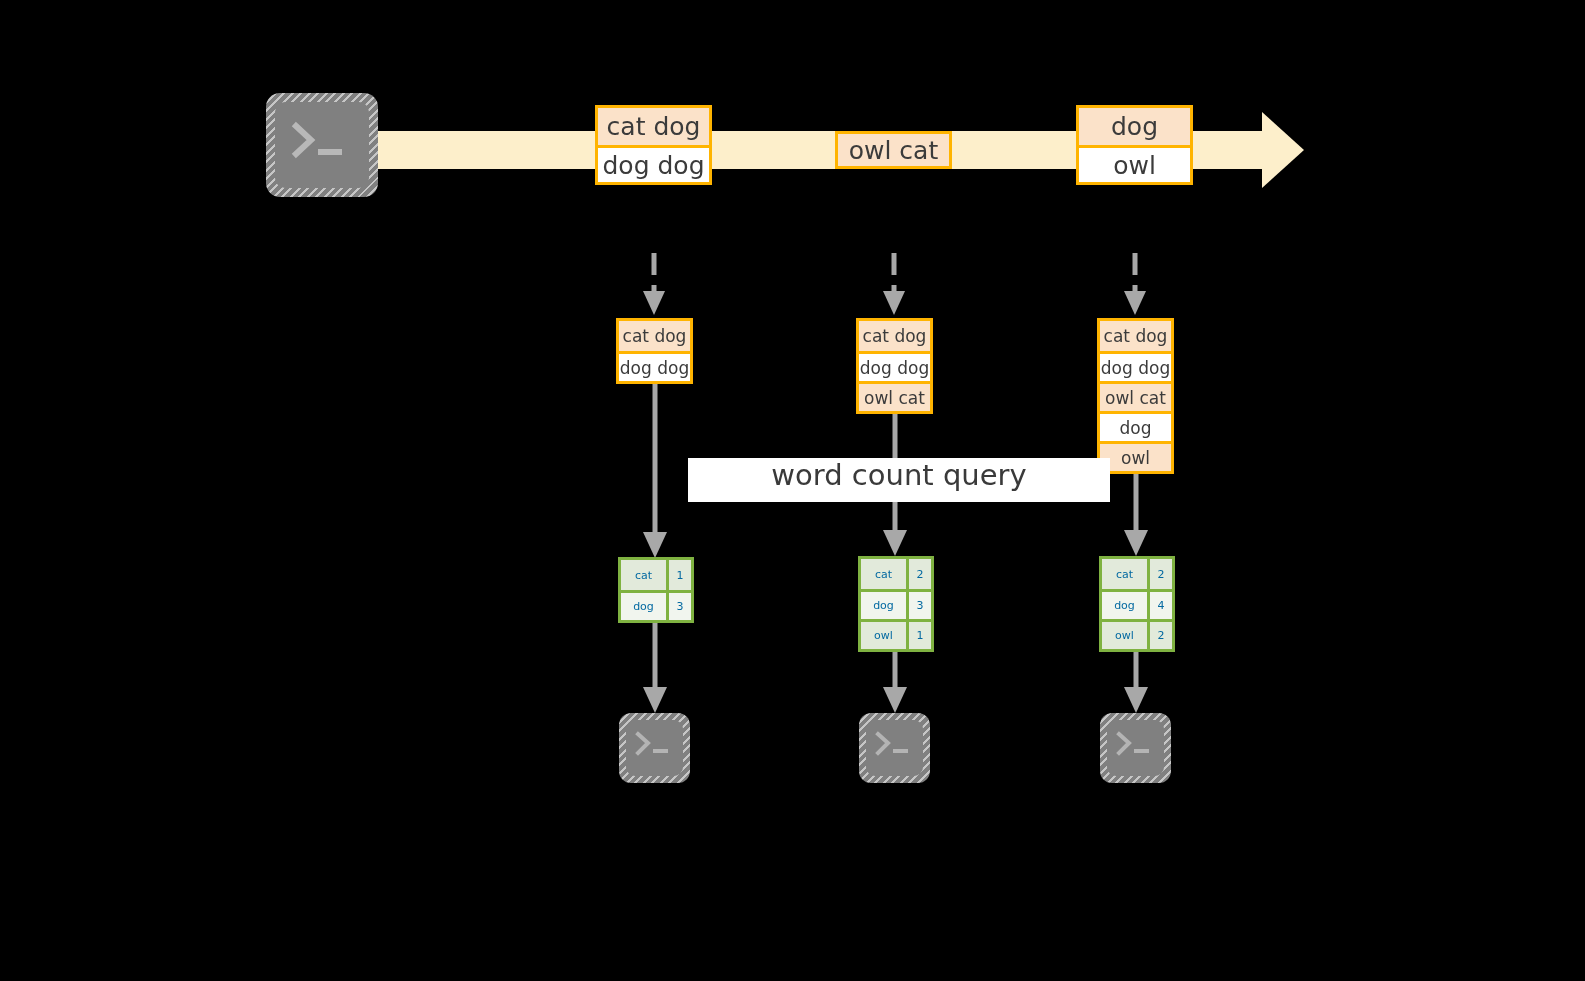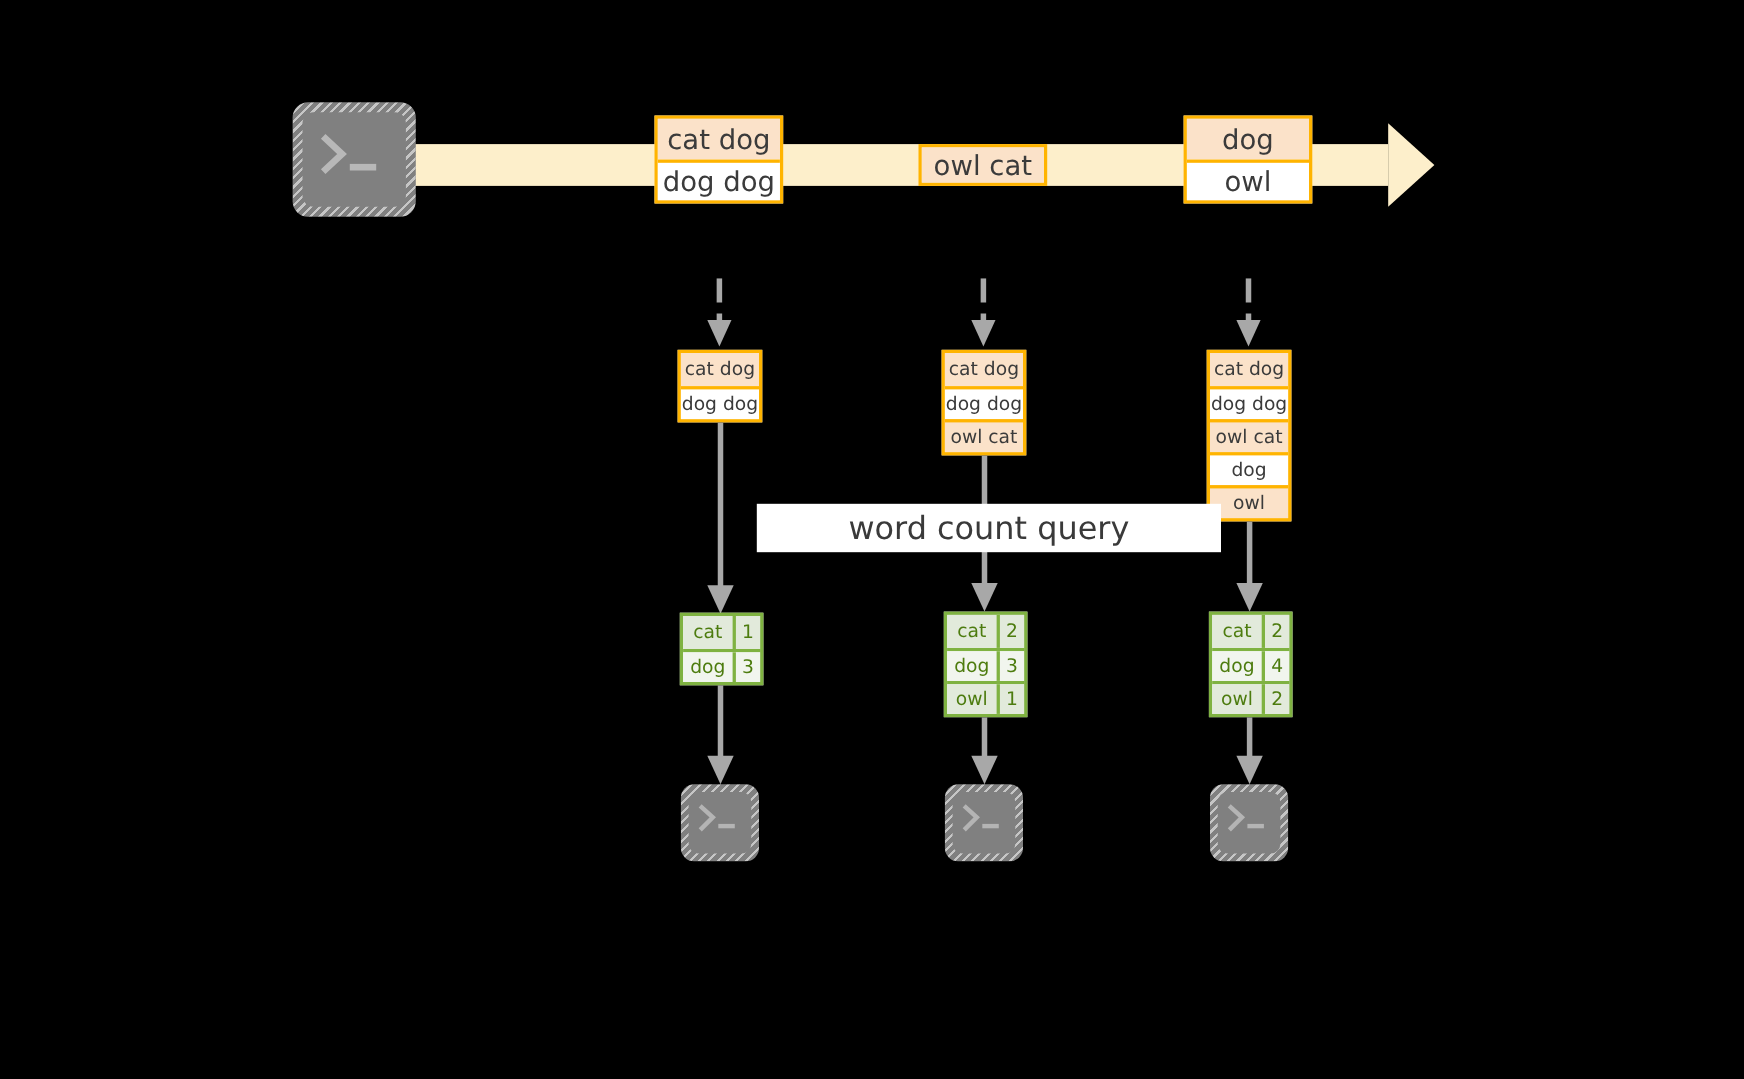--- a/index.html
+++ b/index.html
@@ -74,36 +74,36 @@
     border:3px solid #7FB241;
     box-sizing:border-box;
     background:#F1F5EE;
   }
   .gbox .grow{
     display:flex;box-sizing:border-box;height:30px;
   }
   .gbox .grow + .grow{border-top:3px solid #7FB241;}
   .gbox .gk,.gbox .gv{
     display:flex;align-items:center;justify-content:center;
-    font-size:17px;color:#4d7c0f;box-sizing:border-box;
+    font-size:11px;color:#0369a1;box-sizing:border-box;
   }
   .gbox .gk{width:47px;}
   .gbox .gv{width:26px;border-left:3px solid #7FB241;}
   .gbox .grow.dark .gk,.gbox .grow.dark .gv{background:#E2EADB;}
   .gbox .grow.light .gk,.gbox .grow.light .gv{background:#F1F5EE;}
 
   
   .arrow{position:absolute;}
   .arrow svg{display:block;}
 
   
   .banner{
     position:absolute;
     background:#FFFFFF;
-    display:flex;align-items:center;justify-content:center;
+    display:flex;justify-content:center;
     color:#3a3a3a;
     white-space:nowrap;
   }
 </style>
 </head>
 <body>
 
 <div class="canvas">
 
   <div class="stream-bar" style="left:366px;top:131px;width:896px;height:38px;"></div>

